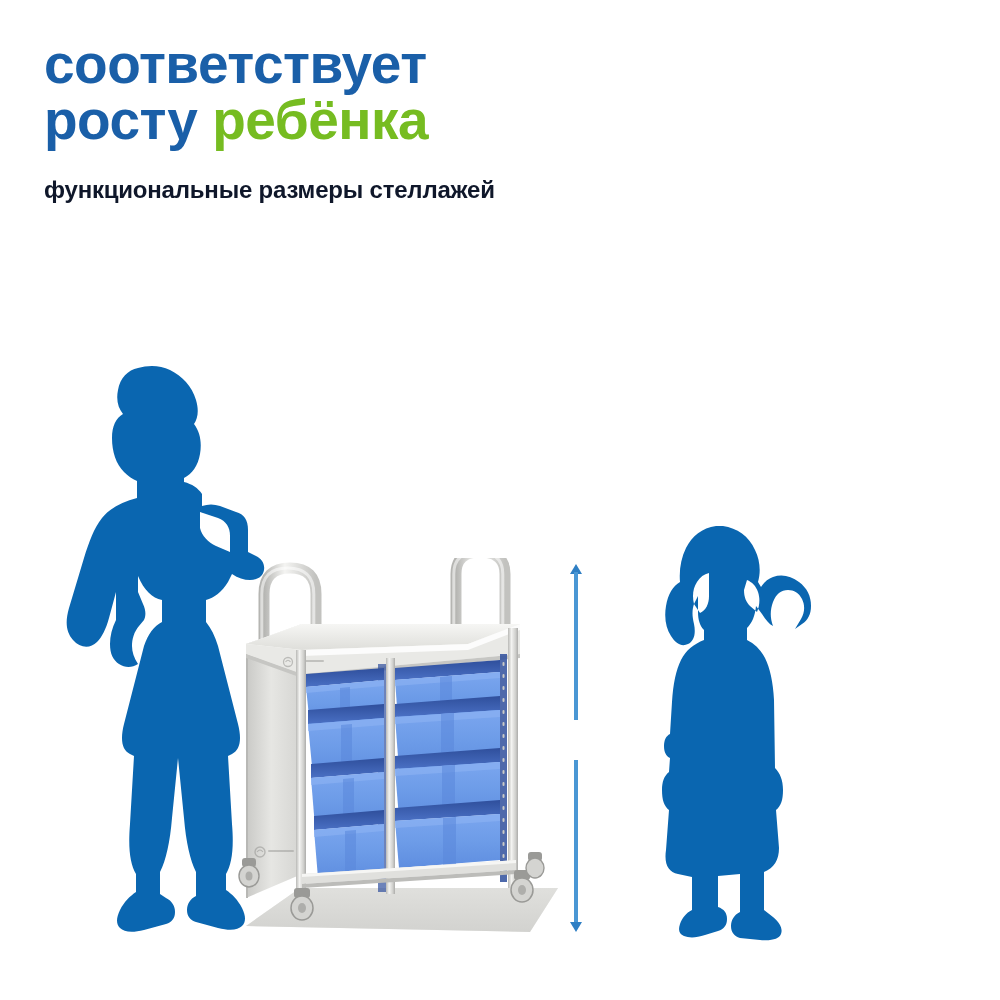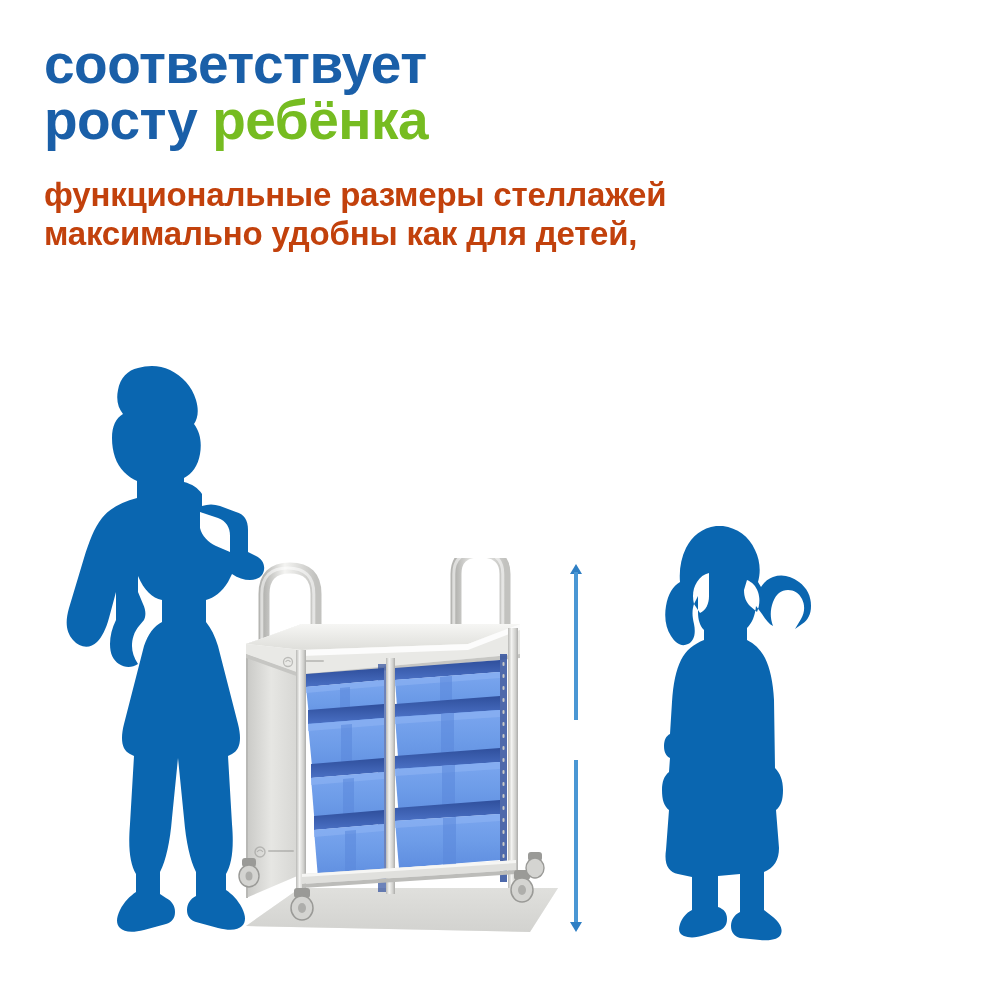--- a/index.html
+++ b/index.html
@@ -38,24 +38,24 @@
     margin-top: 2px;
   }
   .headline-accent {
     color: #76bc21;
   }
   #subhead {
     position: absolute;
     left: 44px;
     top: 176px;
     width: 800px;
-    font-size: 33px;
+    font-size: 24px;
     line-height: 1.18;
     font-weight: 600;
-    color: #c2410c;
+    color: #0f172a;
     letter-spacing: -0.2px;
   }
   .subhead-line { display: block; white-space: nowrap; }
 
   
   .silhouette { position: absolute; }
   #silhouette-woman { left: 42px; top: 352px; width: 232px; height: 592px; }
   #silhouette-girl  { left: 640px; top: 520px; width: 182px; height: 422px; }
   #silhouette-boy   { left: 820px; top: 612px; width: 152px; height: 330px; }
 
@@ -70,21 +70,20 @@
 
 <div id="canvas">
 
   <div id="headline-block">
     <div class="headline">соответствует</div>
     <div class="headline headline-line2"><span>росту </span><span class="headline-accent">ребёнка</span></div>
   </div>
 
   <div id="subhead">
     <span class="subhead-line">функциональные размеры стеллажей</span>
-    <span class="subhead-line">максимально удобны как для детей,</span>
   </div>
 
   <svg class="silhouette" id="silhouette-woman" viewBox="0 0 232 592" aria-hidden="true">
     <path fill="#0a66b0" d="
       M 96 16
       C 86 18 78 26 76 38
       C 74 48 76 56 81 62
       C 74 66 70 74 70 86
       C 70 100 74 112 82 120
       C 86 124 90 127 95 129

